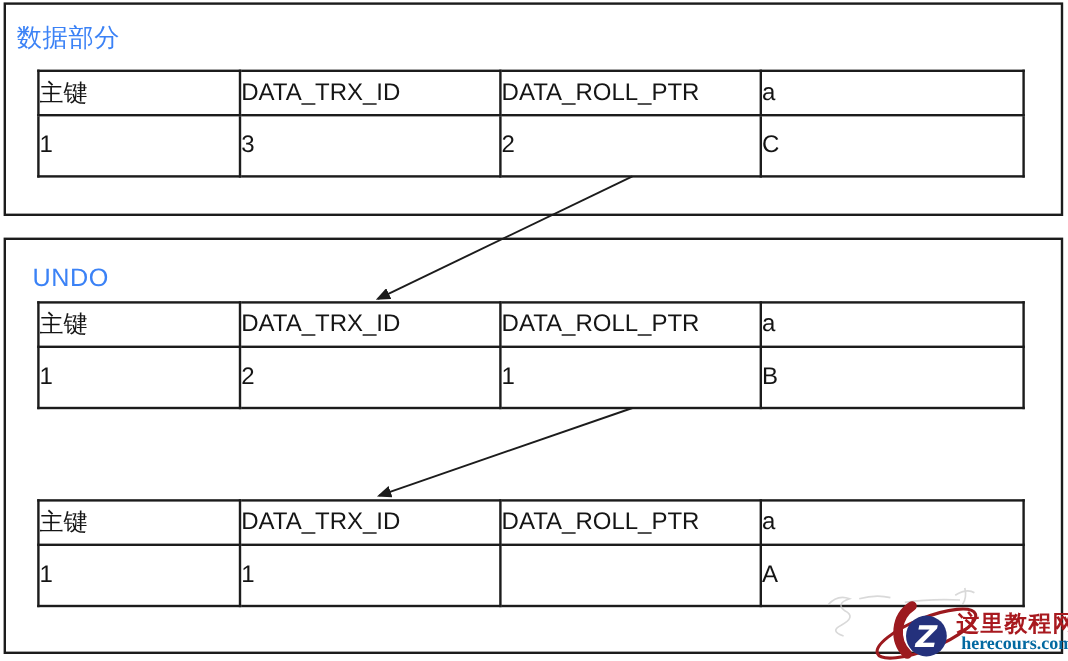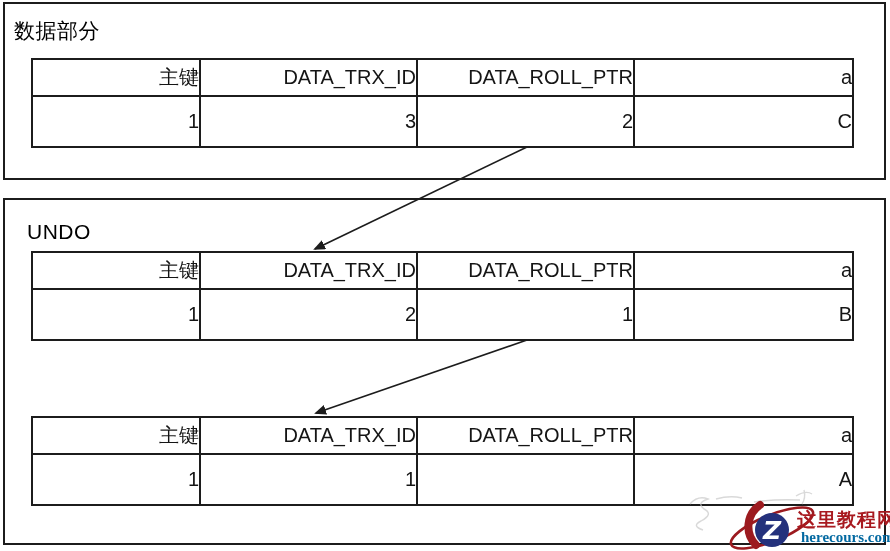--- a/index.html
+++ b/index.html
@@ -17,39 +17,39 @@
     position: absolute;
     border: 2px solid #1c1c1c;
     background: transparent;
   }
   .box-data { left: 3px; top: 2px; width: 883px; height: 178px; }
   .box-undo { left: 3px; top: 198px; width: 883px; height: 347px; }
   .section-label {
     position: absolute;
     font-size: 21px;
     letter-spacing: 0.5px;
-    color: #000000;
+    color: #3b82f6;
     white-space: nowrap;
   }
   .label-data { left: 9px; top: 13px; font-weight: 500; }
   .label-undo { left: 22px; top: 20px; font-weight: 400; }
 
   table.version-table {
     position: absolute;
     border-collapse: collapse;
     table-layout: fixed;
     width: 821px;
     background: #ffffff;
   }
   .t1 { left: 31px; top: 58px; }
   .t2 { left: 31px; top: 251px; }
   .t3 { left: 31px; top: 416px; }
   .version-table th, .version-table td {
     border: 2px solid #1c1c1c;
-    text-align: right;
+    text-align: left;
     vertical-align: middle;
     font-size: 20px;
     font-weight: 400;
     color: #151515;
     overflow: hidden;
     white-space: nowrap;
   }
   .version-table th { height: 37px; }
   .version-table td { height: 51px; }
 

